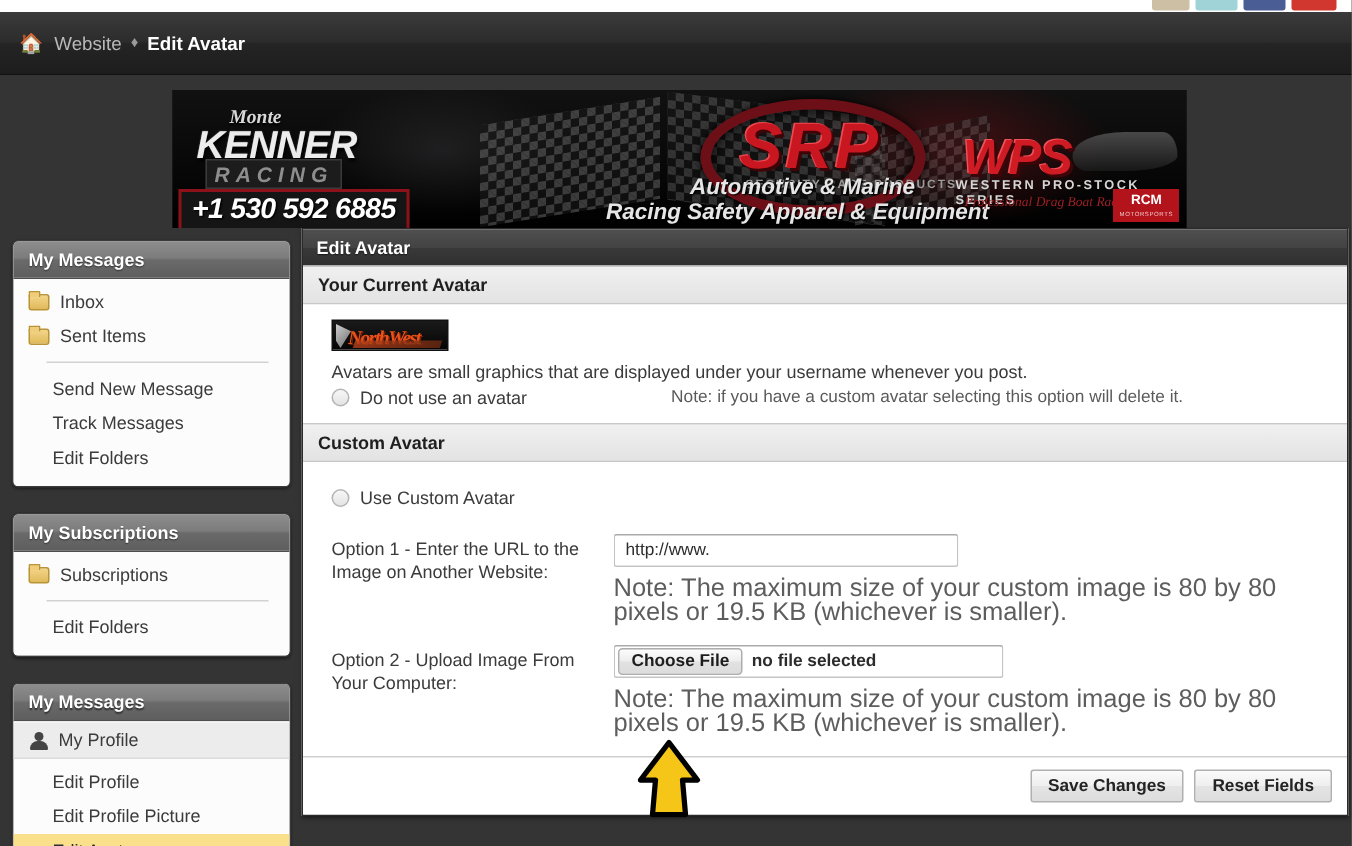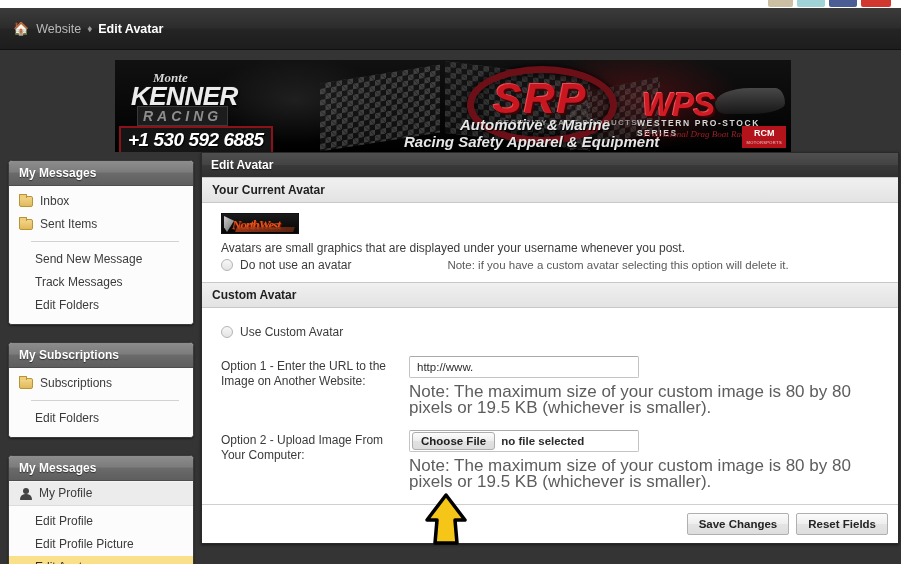--- a/index.html
+++ b/index.html
@@ -325,21 +325,21 @@
     border: 1px solid #c4c4c4;
     border-top-color: #aaa;
     border-radius: 2px;
     background: #fff;
     font-size: 11.5px; color: #2c2c2c;
     padding: 0 7px; line-height: 20px;
     font-family: "Liberation Sans", sans-serif;
     outline: none;
   }
   .file-input {
-    width: 230px; height: 22px;
+    width: 260px; height: 22px;
     border: 1px solid #c4c4c4;
     border-top-color: #aaa;
     border-radius: 2px;
     background: #fff;
     display: flex; align-items: center;
     padding: 0 2px;
   }
   .choose-btn {
     background: linear-gradient(to bottom, #fcfcfc 0%, #ededed 50%, #e2e2e2 51%, #dcdcdc 100%);
     border: 1px solid #adadad;

